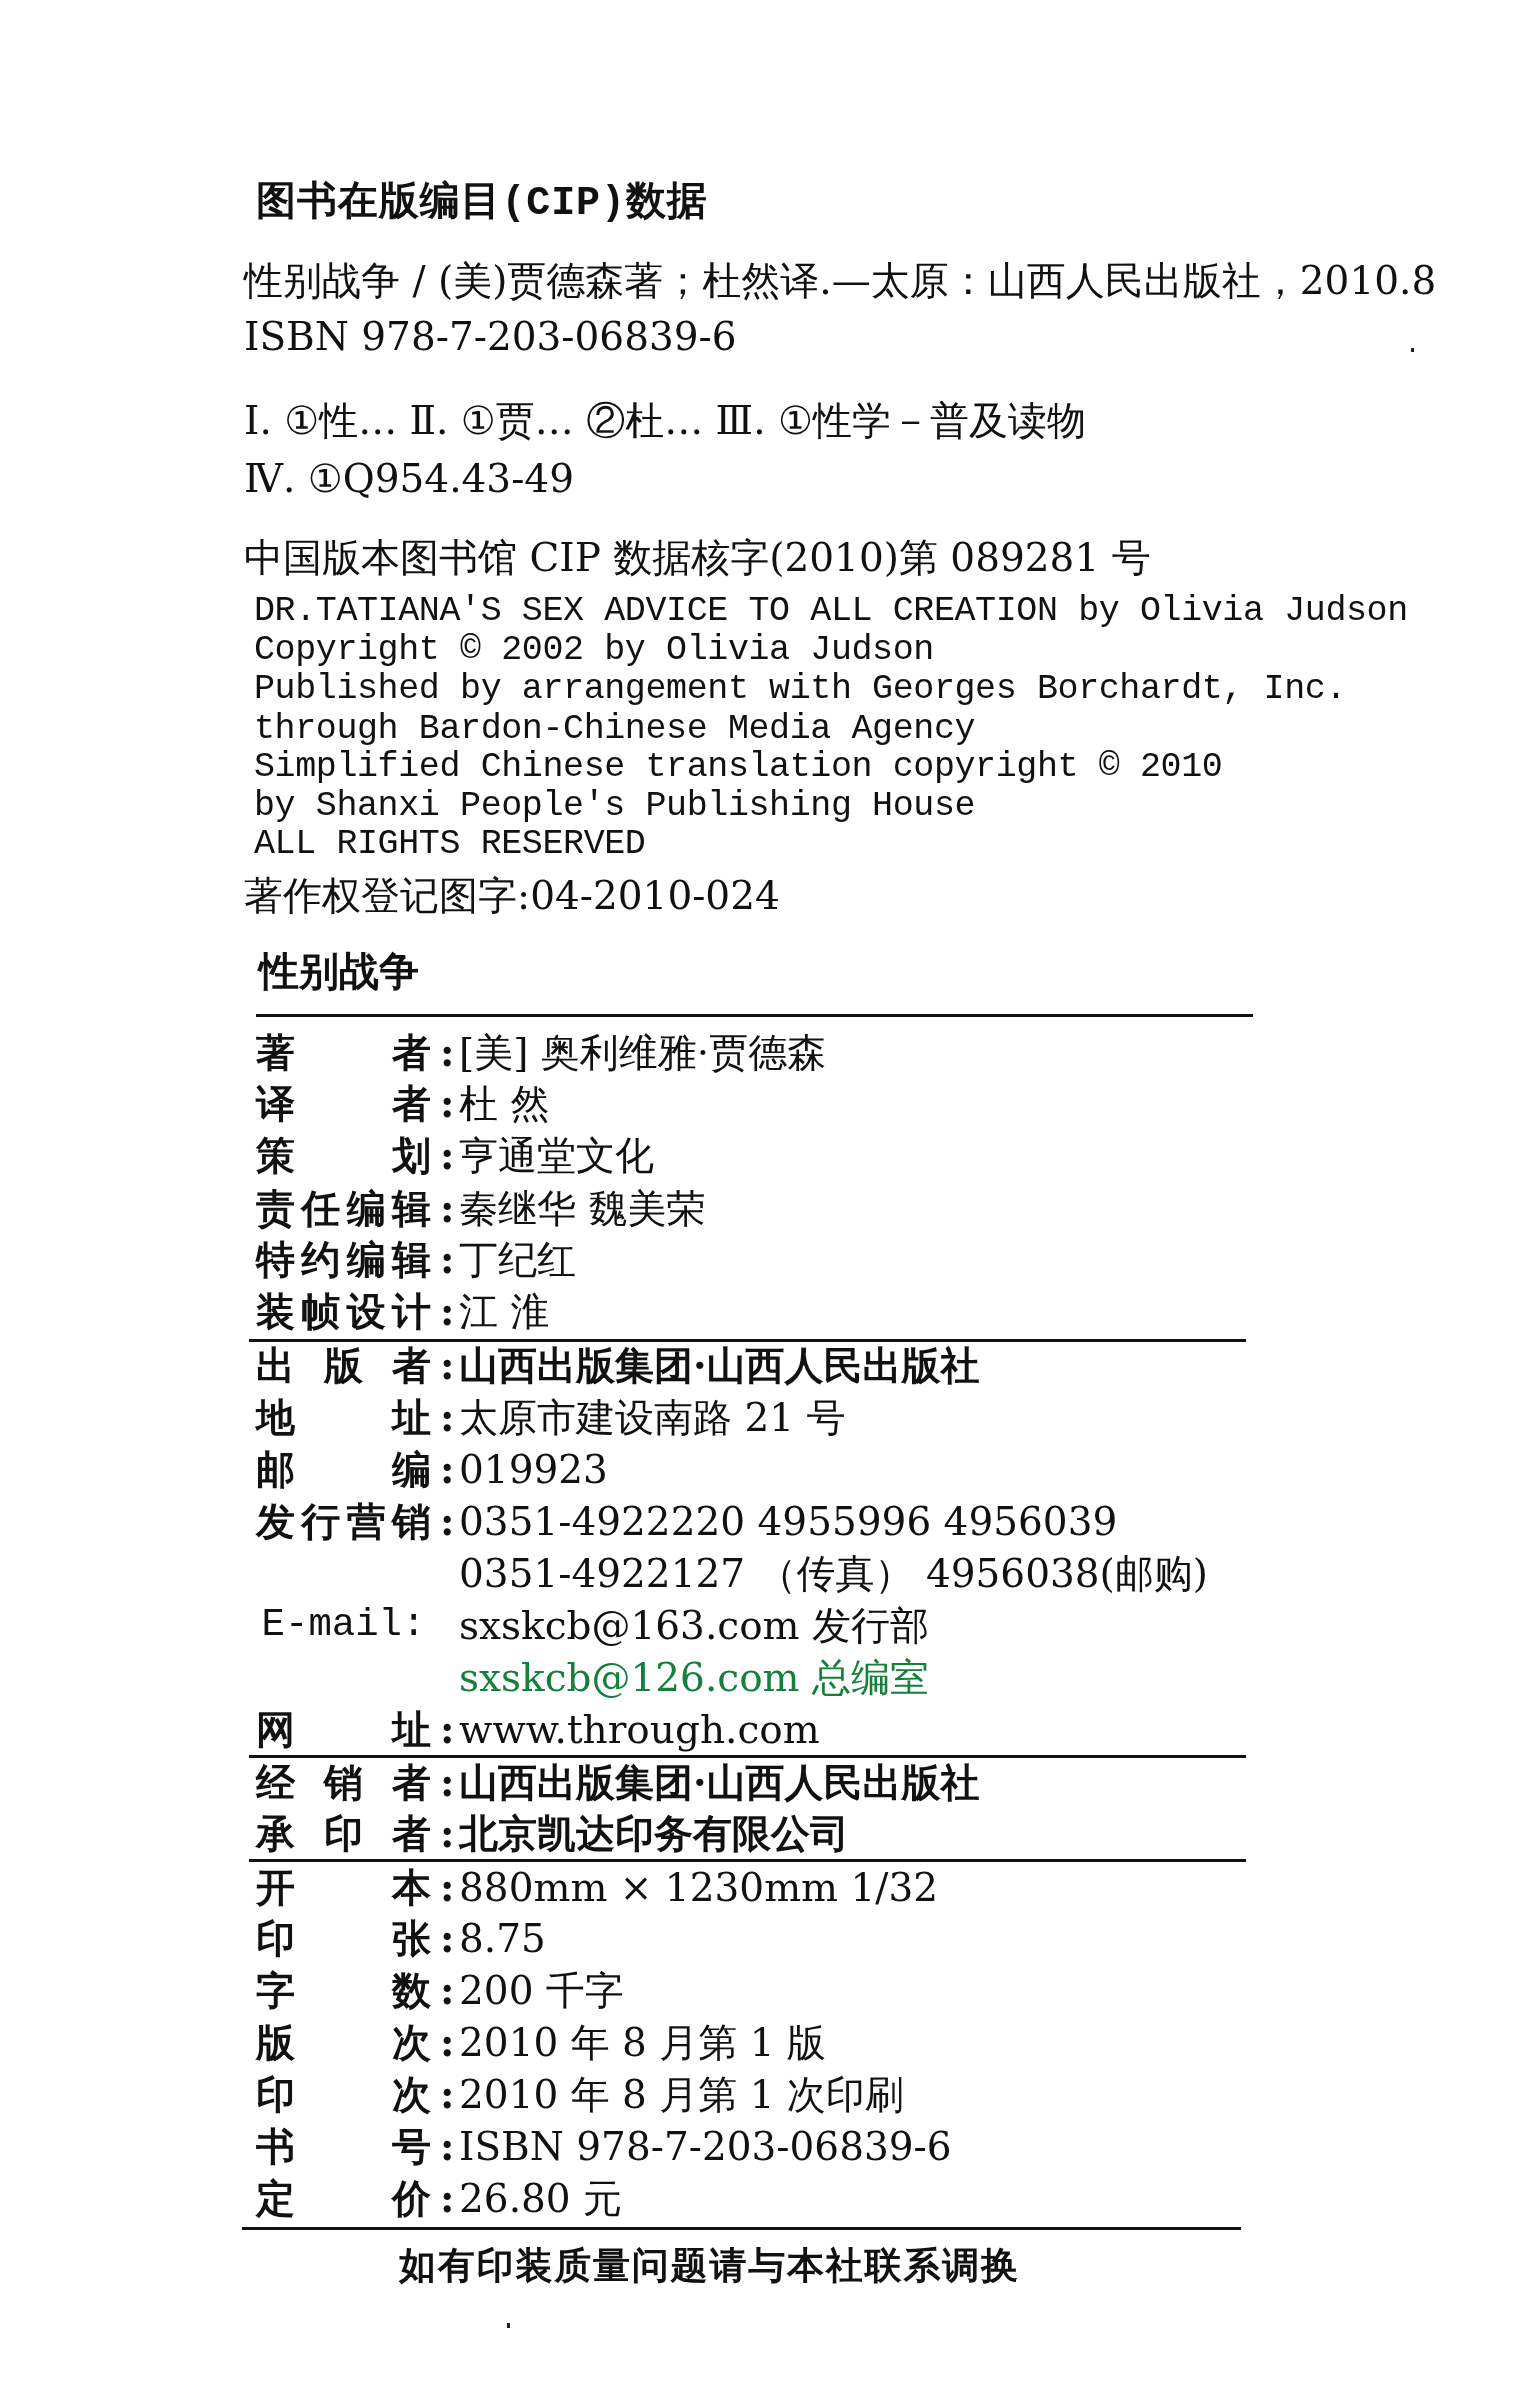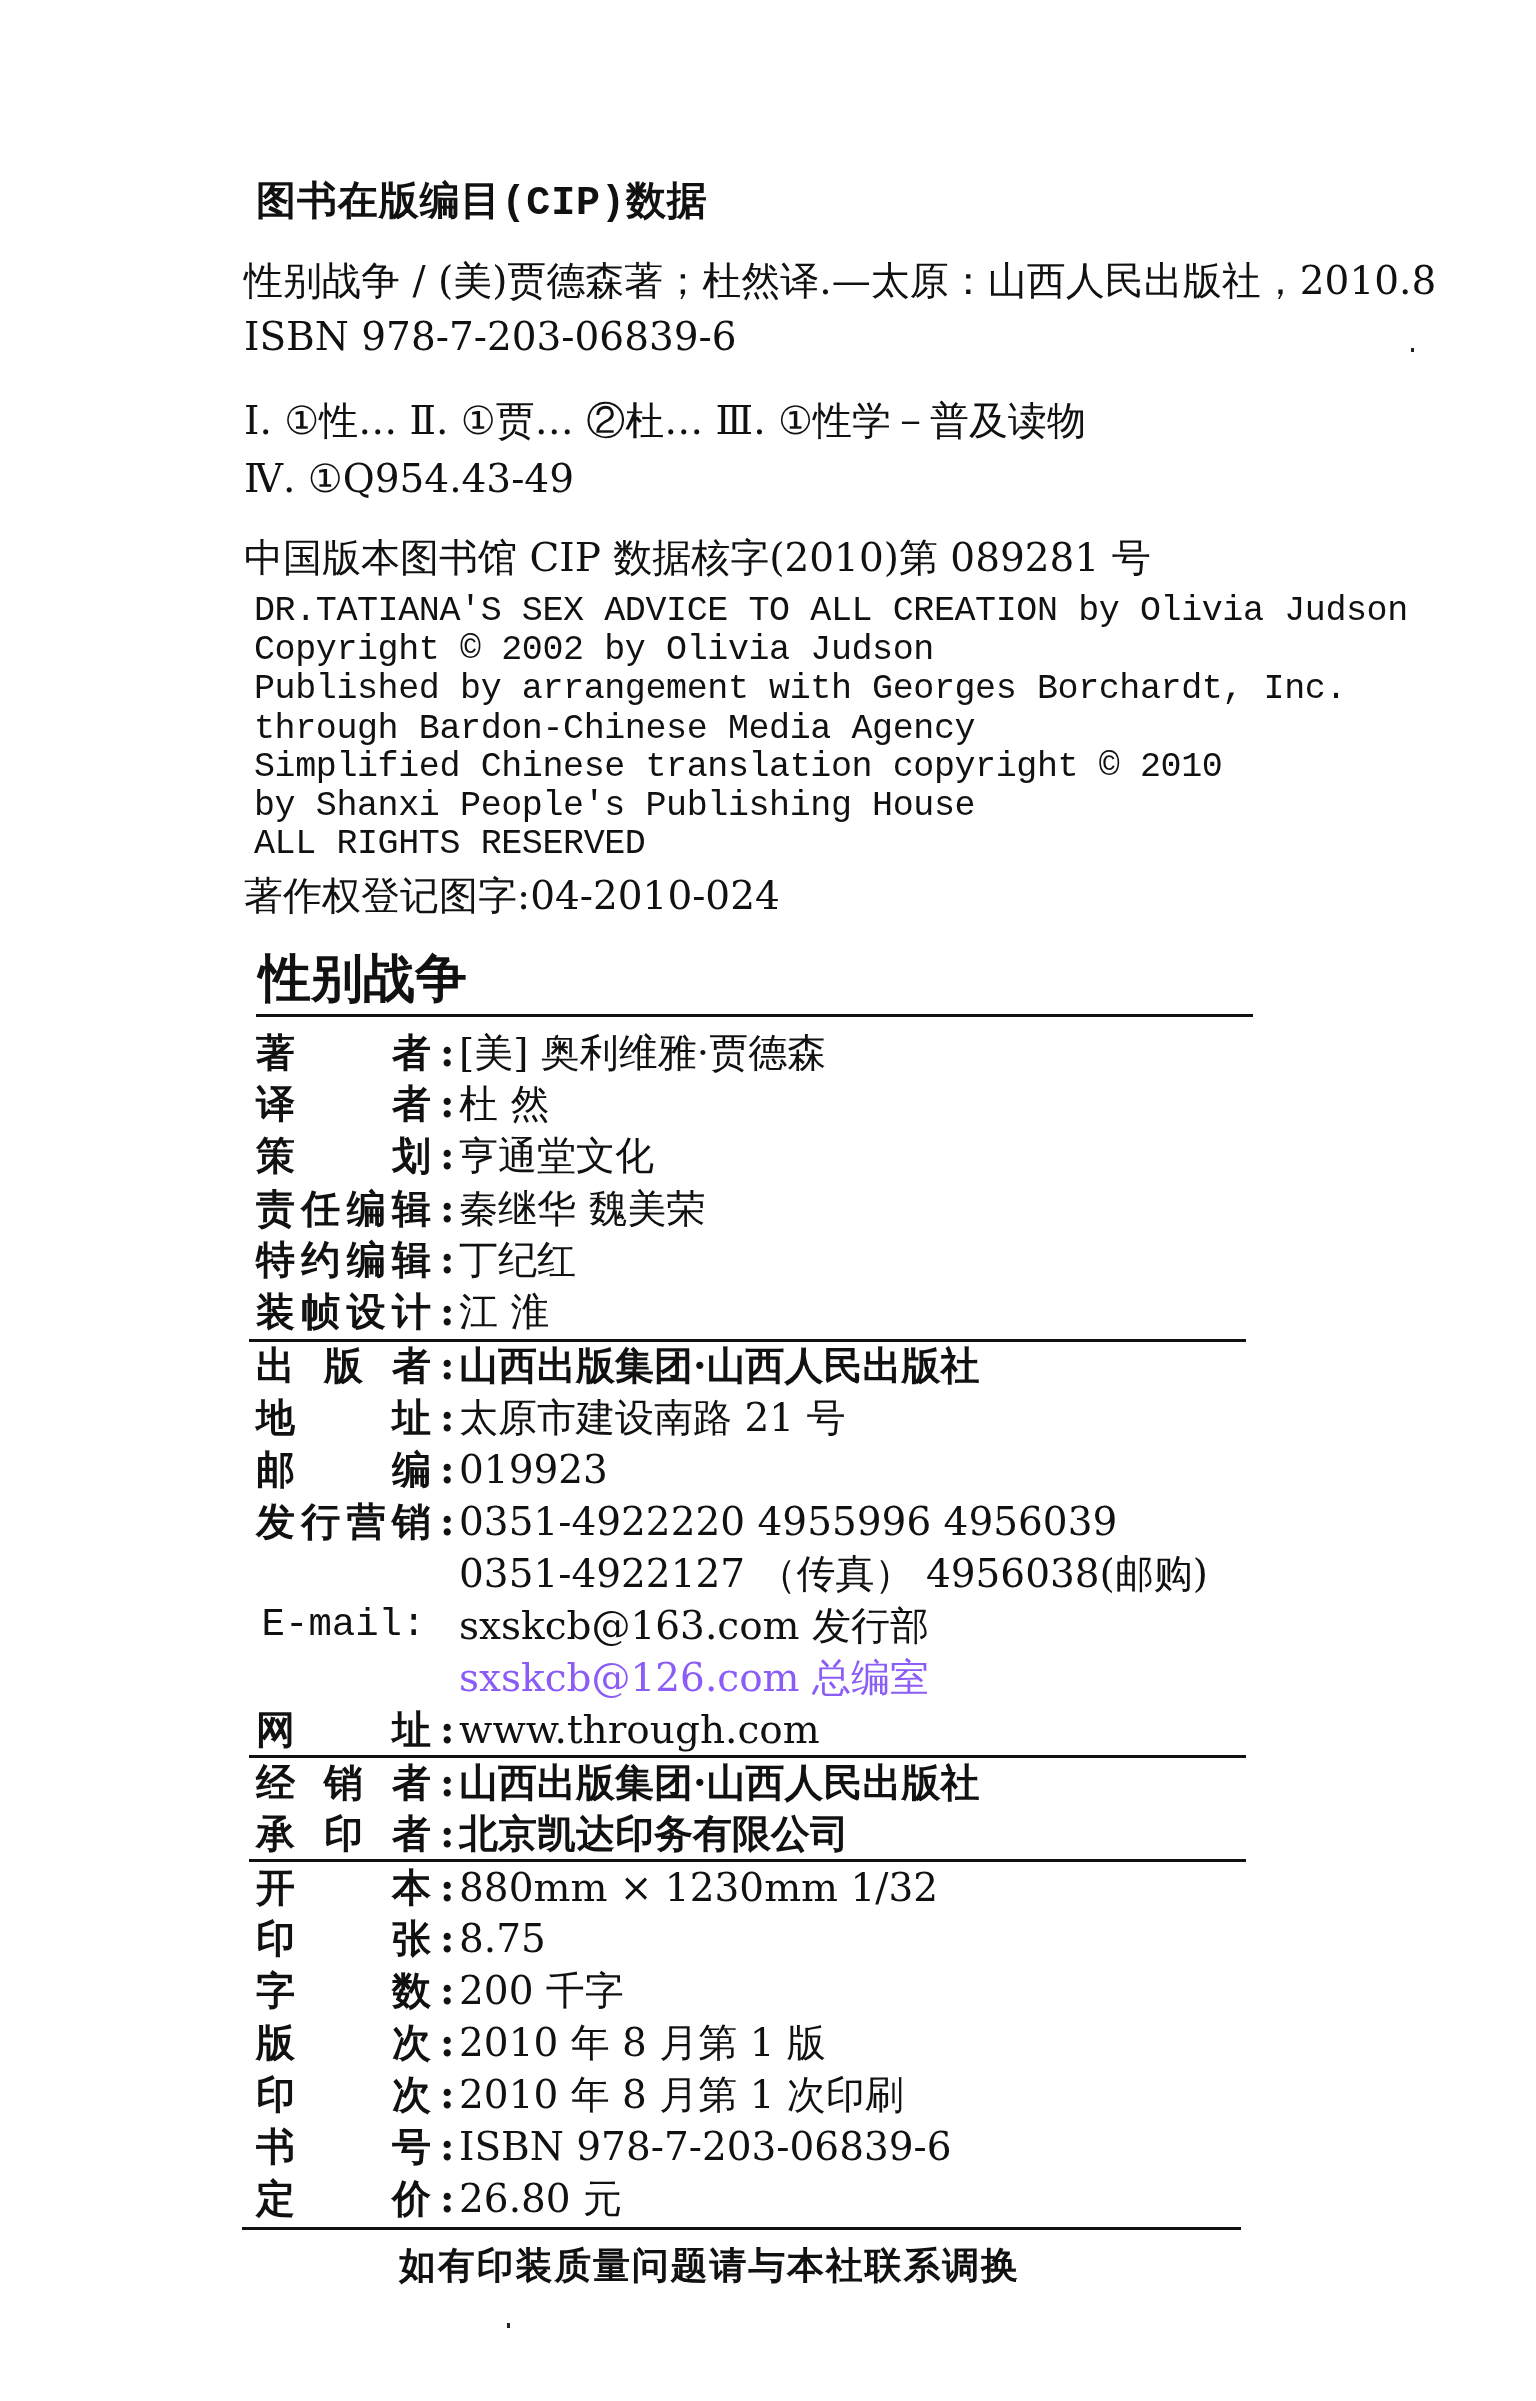--- a/index.html
+++ b/index.html
@@ -6,21 +6,21 @@
   body { width: 1537px; height: 2401px; position: relative; overflow: hidden; color: #111; }
   .abs { position: absolute; white-space: nowrap; }
   .serif { font-family: "DejaVu Serif", "Liberation Serif", serif; }
   .sans { font-family: Liberation Mono, monospace; }
   .bold { font-weight: bold; }
 
   #cip-title { left: 256px; top: 173px; font-size: 40px; letter-spacing: 0.9px; }
   .cip-line { left: 244px; font-size: 39px; }
   .eng-line { left: 254px; font-size: 35px; letter-spacing: -0.4px; }
 
-  #book-title { left: 259px; top: 944px; font-size: 52px; }
+  #book-title { left: 259px; top: 944px; font-size: 40px; }
 
   .rule { position: absolute; height: 2.6px; background: #111; }
 
   .row { position: absolute; left: 256px; height: 51px; font-size: 39px; line-height: 51px; }
   .row .lbl { position: absolute; left: 0; top: 0; width: 203px; font-weight: bold;
               display: flex; justify-content: space-between; }
   .row .colon { position: absolute; left: 184px; top: 0; font-weight: bold; }
   .row .val { position: absolute; left: 203px; top: 0; white-space: nowrap; }
   .row .val.bold { font-weight: bold; }
   .row .lbl.email { justify-content: center; font-weight: normal; }
@@ -144,21 +144,21 @@
 <div class="row serif" style="top:1548px;">
   <span class="val">0351-4922127  （传真）   4956038(邮购)</span>
 </div>
 <div class="row serif" style="top:1600px;">
   <div class="lbl email sans" style="width:175px;">
       <span>E-mail:</span>
     </div>
   <a class="val" style="color:#111; text-decoration:none;text-align:center;">sxskcb@163.com   发行部</a>
 </div>
 <div class="row serif" style="top:1652px;">
-  <a class="val" style="color:#8b5cf6; text-decoration:none;">sxskcb@126.com   总编室</a>
+  <a class="val" style="color:#15803d; text-decoration:none;">sxskcb@126.com   总编室</a>
 </div>
 <div class="row serif" style="top:1704px;">
   <div class="lbl" style="width:175px;">
       <span>网</span>
       <span>址</span>
     </div>
   <span class="colon">:</span>
   <a class="val" style="color:#111; text-decoration:none;">www.through.com</a>
 </div>
 <div class="rule" style="left:249px; top:1755px; width:997px;"></div>

